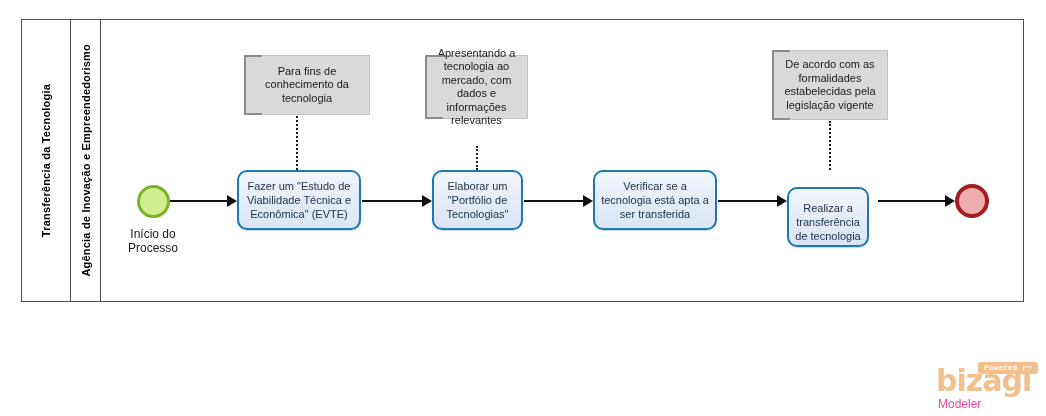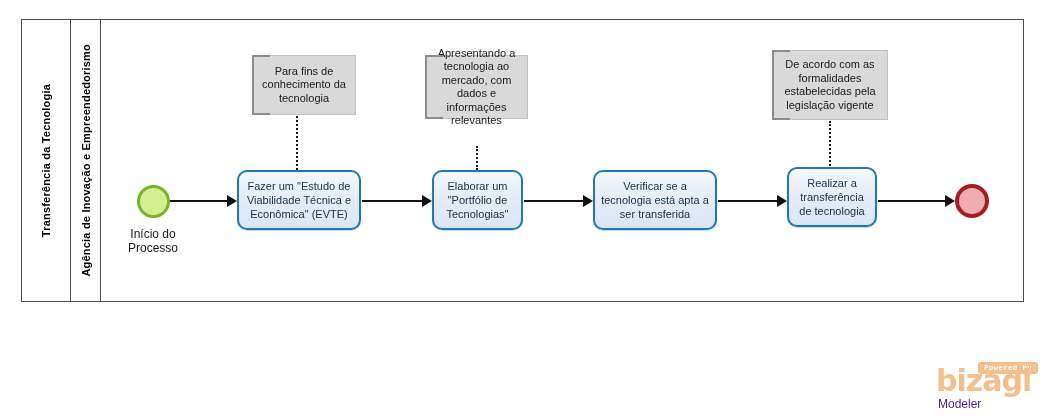--- a/index.html
+++ b/index.html
@@ -65,39 +65,39 @@
     background:linear-gradient(180deg,#f3f7fc 0%, #e3ebf8 55%, #dbe5f6 100%);
     display:flex; align-items:center; justify-content:center;
     text-align:center;
     font-size:11px; line-height:14px; color:#20344c;
     padding:2px 4px;
     box-shadow:0 1px 1px rgba(40,90,140,.25);
   }
   #task-1 { left:237px; top:170px; width:124px; }
   #task-2 { left:432px; top:170px; width:91px; }
   #task-3 { left:593px; top:170px; width:124px; }
-  #task-4 { left:787px; top:167px; width:90px; }
+  #task-4 { left:787px; top:187px; width:82px;align-items:flex-end; }
 
   
   .annotation {
     position:absolute;
     background:var(--annotation-fill,#d9d9d9);
     border:1px solid #c2c2c2;
     display:flex; align-items:center; justify-content:center;
     text-align:center;
     font-size:11px; line-height:13.5px; color:#1a1a1a;
     padding:2px 3px;
   }
   .annotation::before {
     content:""; position:absolute; left:-1px; top:-1px; bottom:-1px; width:16px;
     border-left:2px solid #8c8c8c;
     border-top:2px solid #8c8c8c;
     border-bottom:2px solid #8c8c8c;
   }
-  #annotation-1 { left:252px; top:55px; width:104px; height:60px; }
+  #annotation-1 { left:244px; top:55px; width:126px; height:60px; }
   #annotation-2 { left:425px; top:55px; width:103px; height:64px; }
   #annotation-3 { left:772px; top:50px; width:116px; height:70px;justify-content:flex-end; }
 
   
   .assoc {
     position:absolute; width:0;
     border-left:2px dotted #1a1a1a;
   }
   #assoc-1 { left:296px; top:116px; height:54px; }
   #assoc-2 { left:476px; top:146px; height:24px; }
@@ -133,21 +133,21 @@
   }
   .brand {
     position:absolute; left:0; top:6px;
     font-family:"DejaVu Sans", sans-serif;
     font-size:30px; font-weight:bold; line-height:34px;
     color:var(--brand-orange,#f3bf8c);
     letter-spacing:-1px;
   }
   .product {
     position:absolute; left:2px; top:39px;
-    font-size:12px; color:#4c1d95;
+    font-size:12px; color:#ec4899;
   }
 </style>
 </head>
 <body>
 
 <div class="canvas">
 
   <div class="pool">
     <div class="pool-band process">
       <span class="v-text">Transferência da Tecnologia</span>

